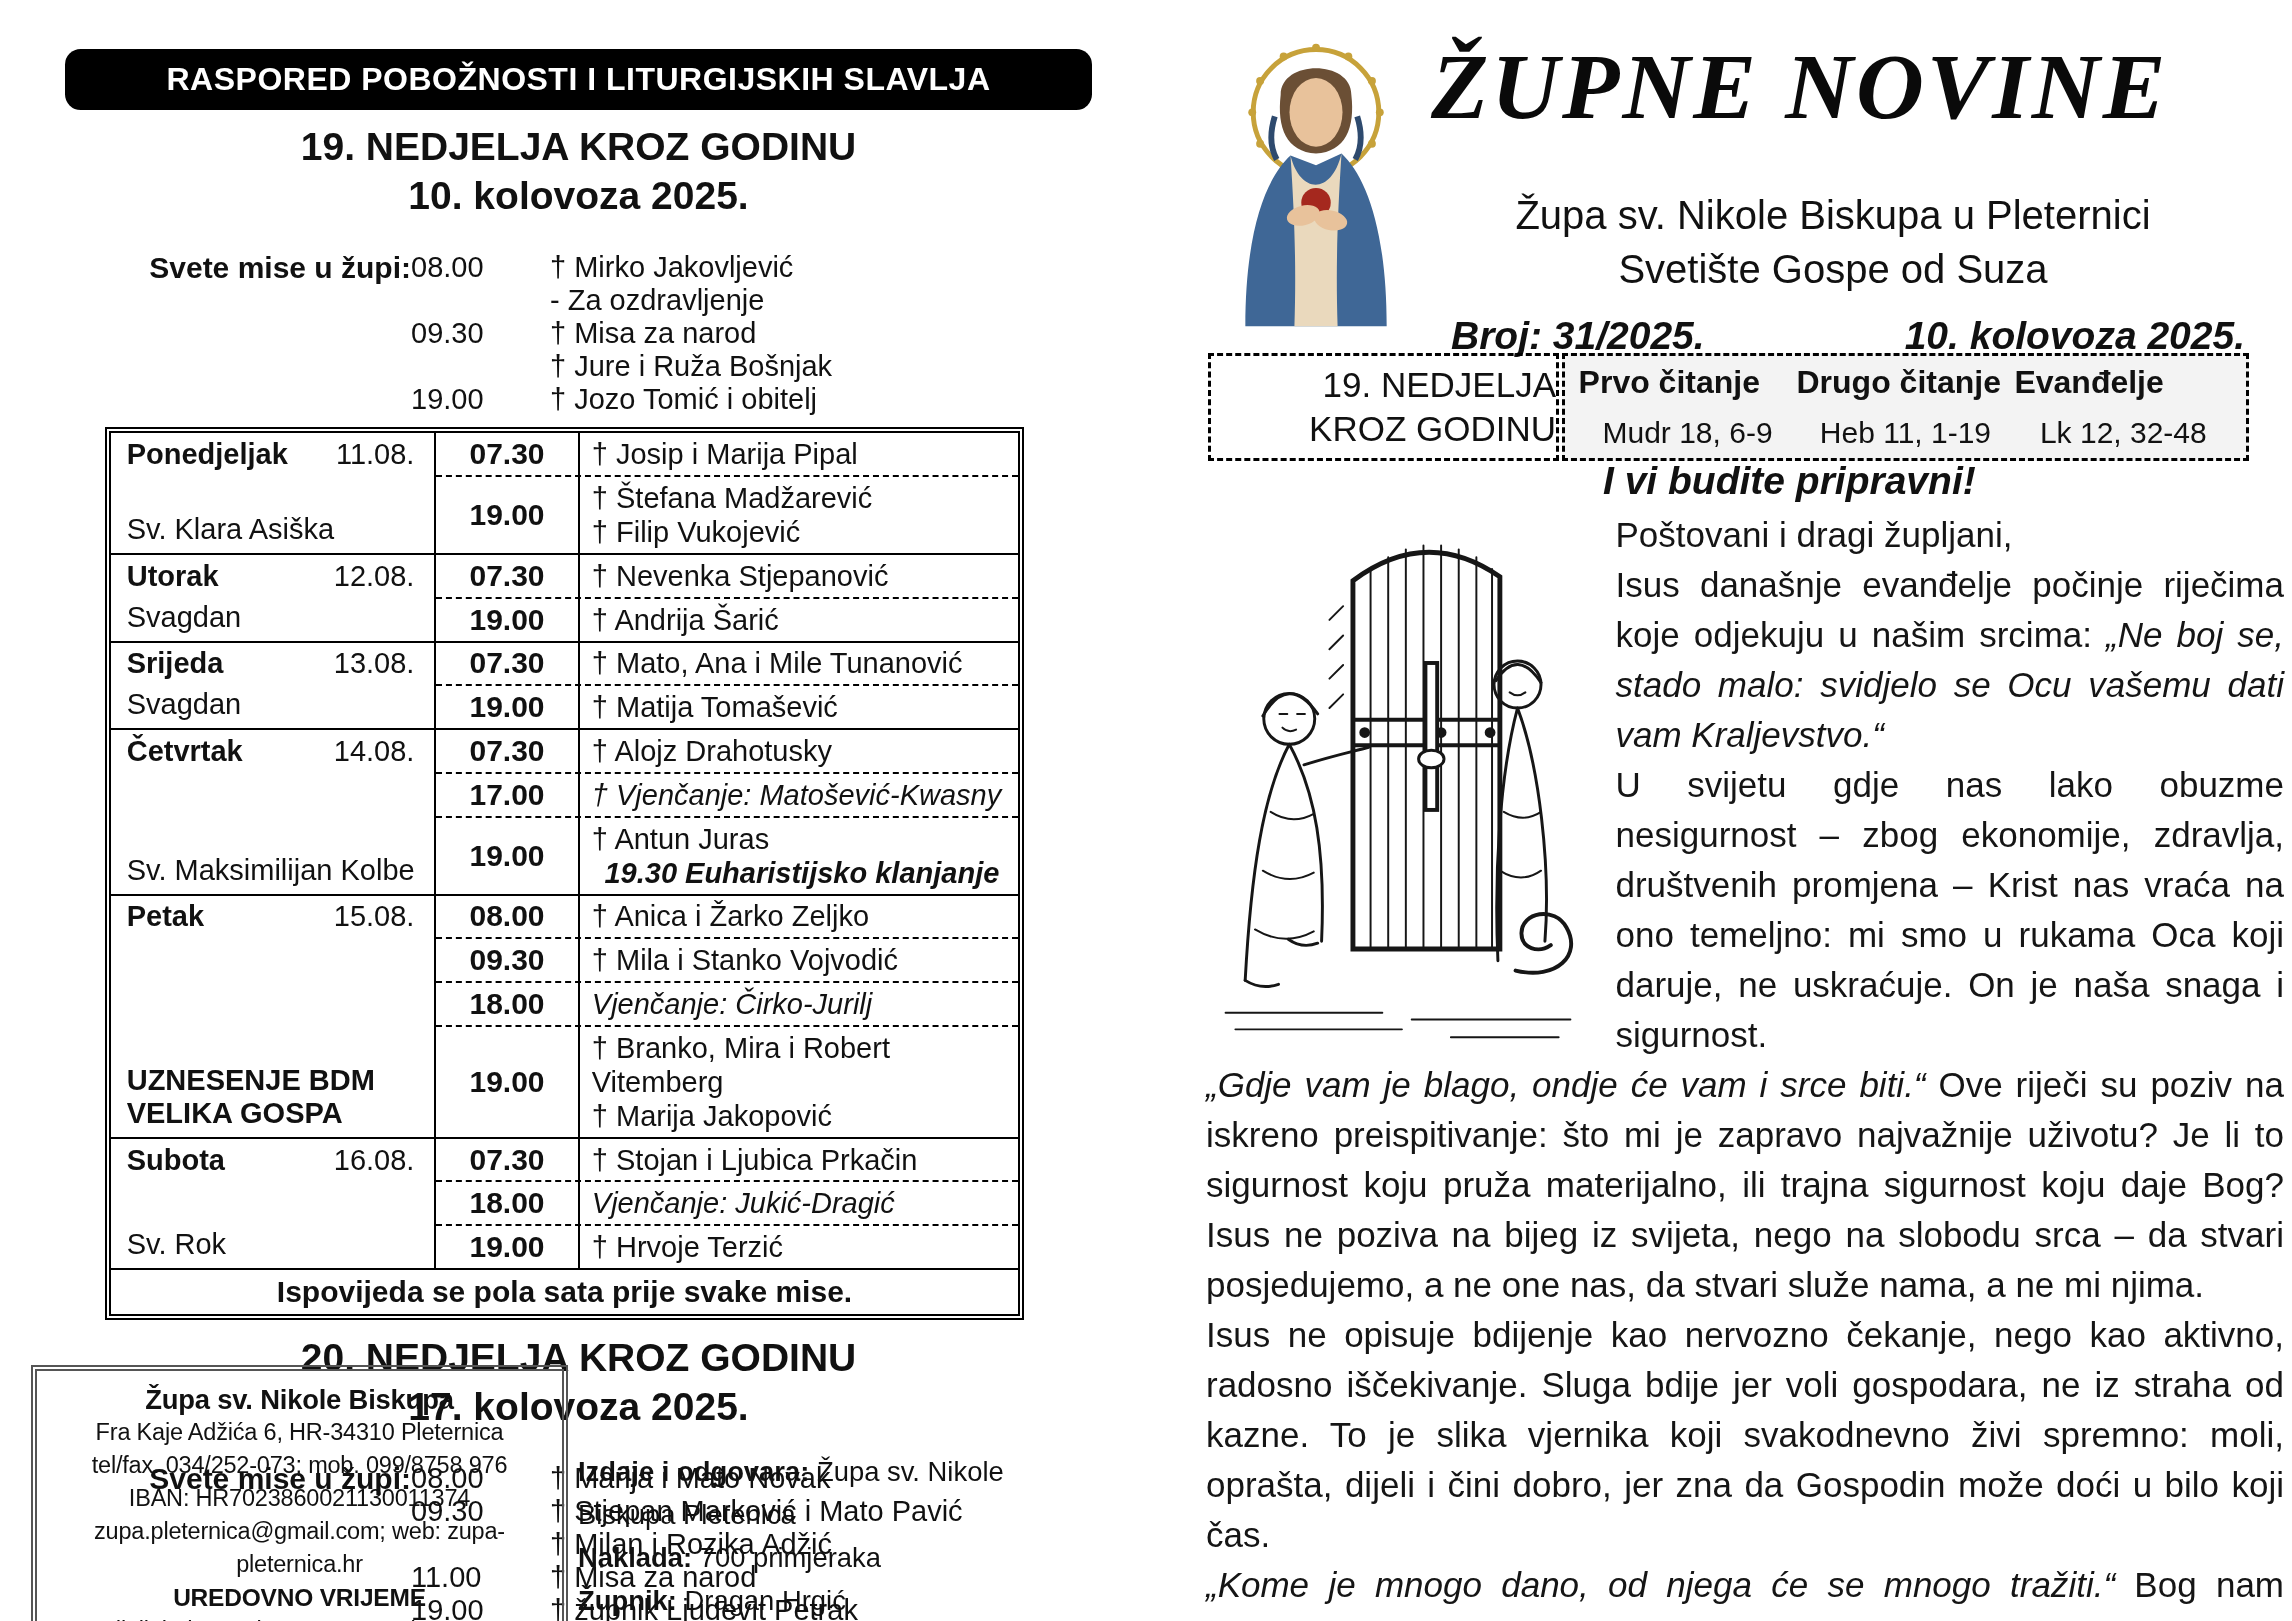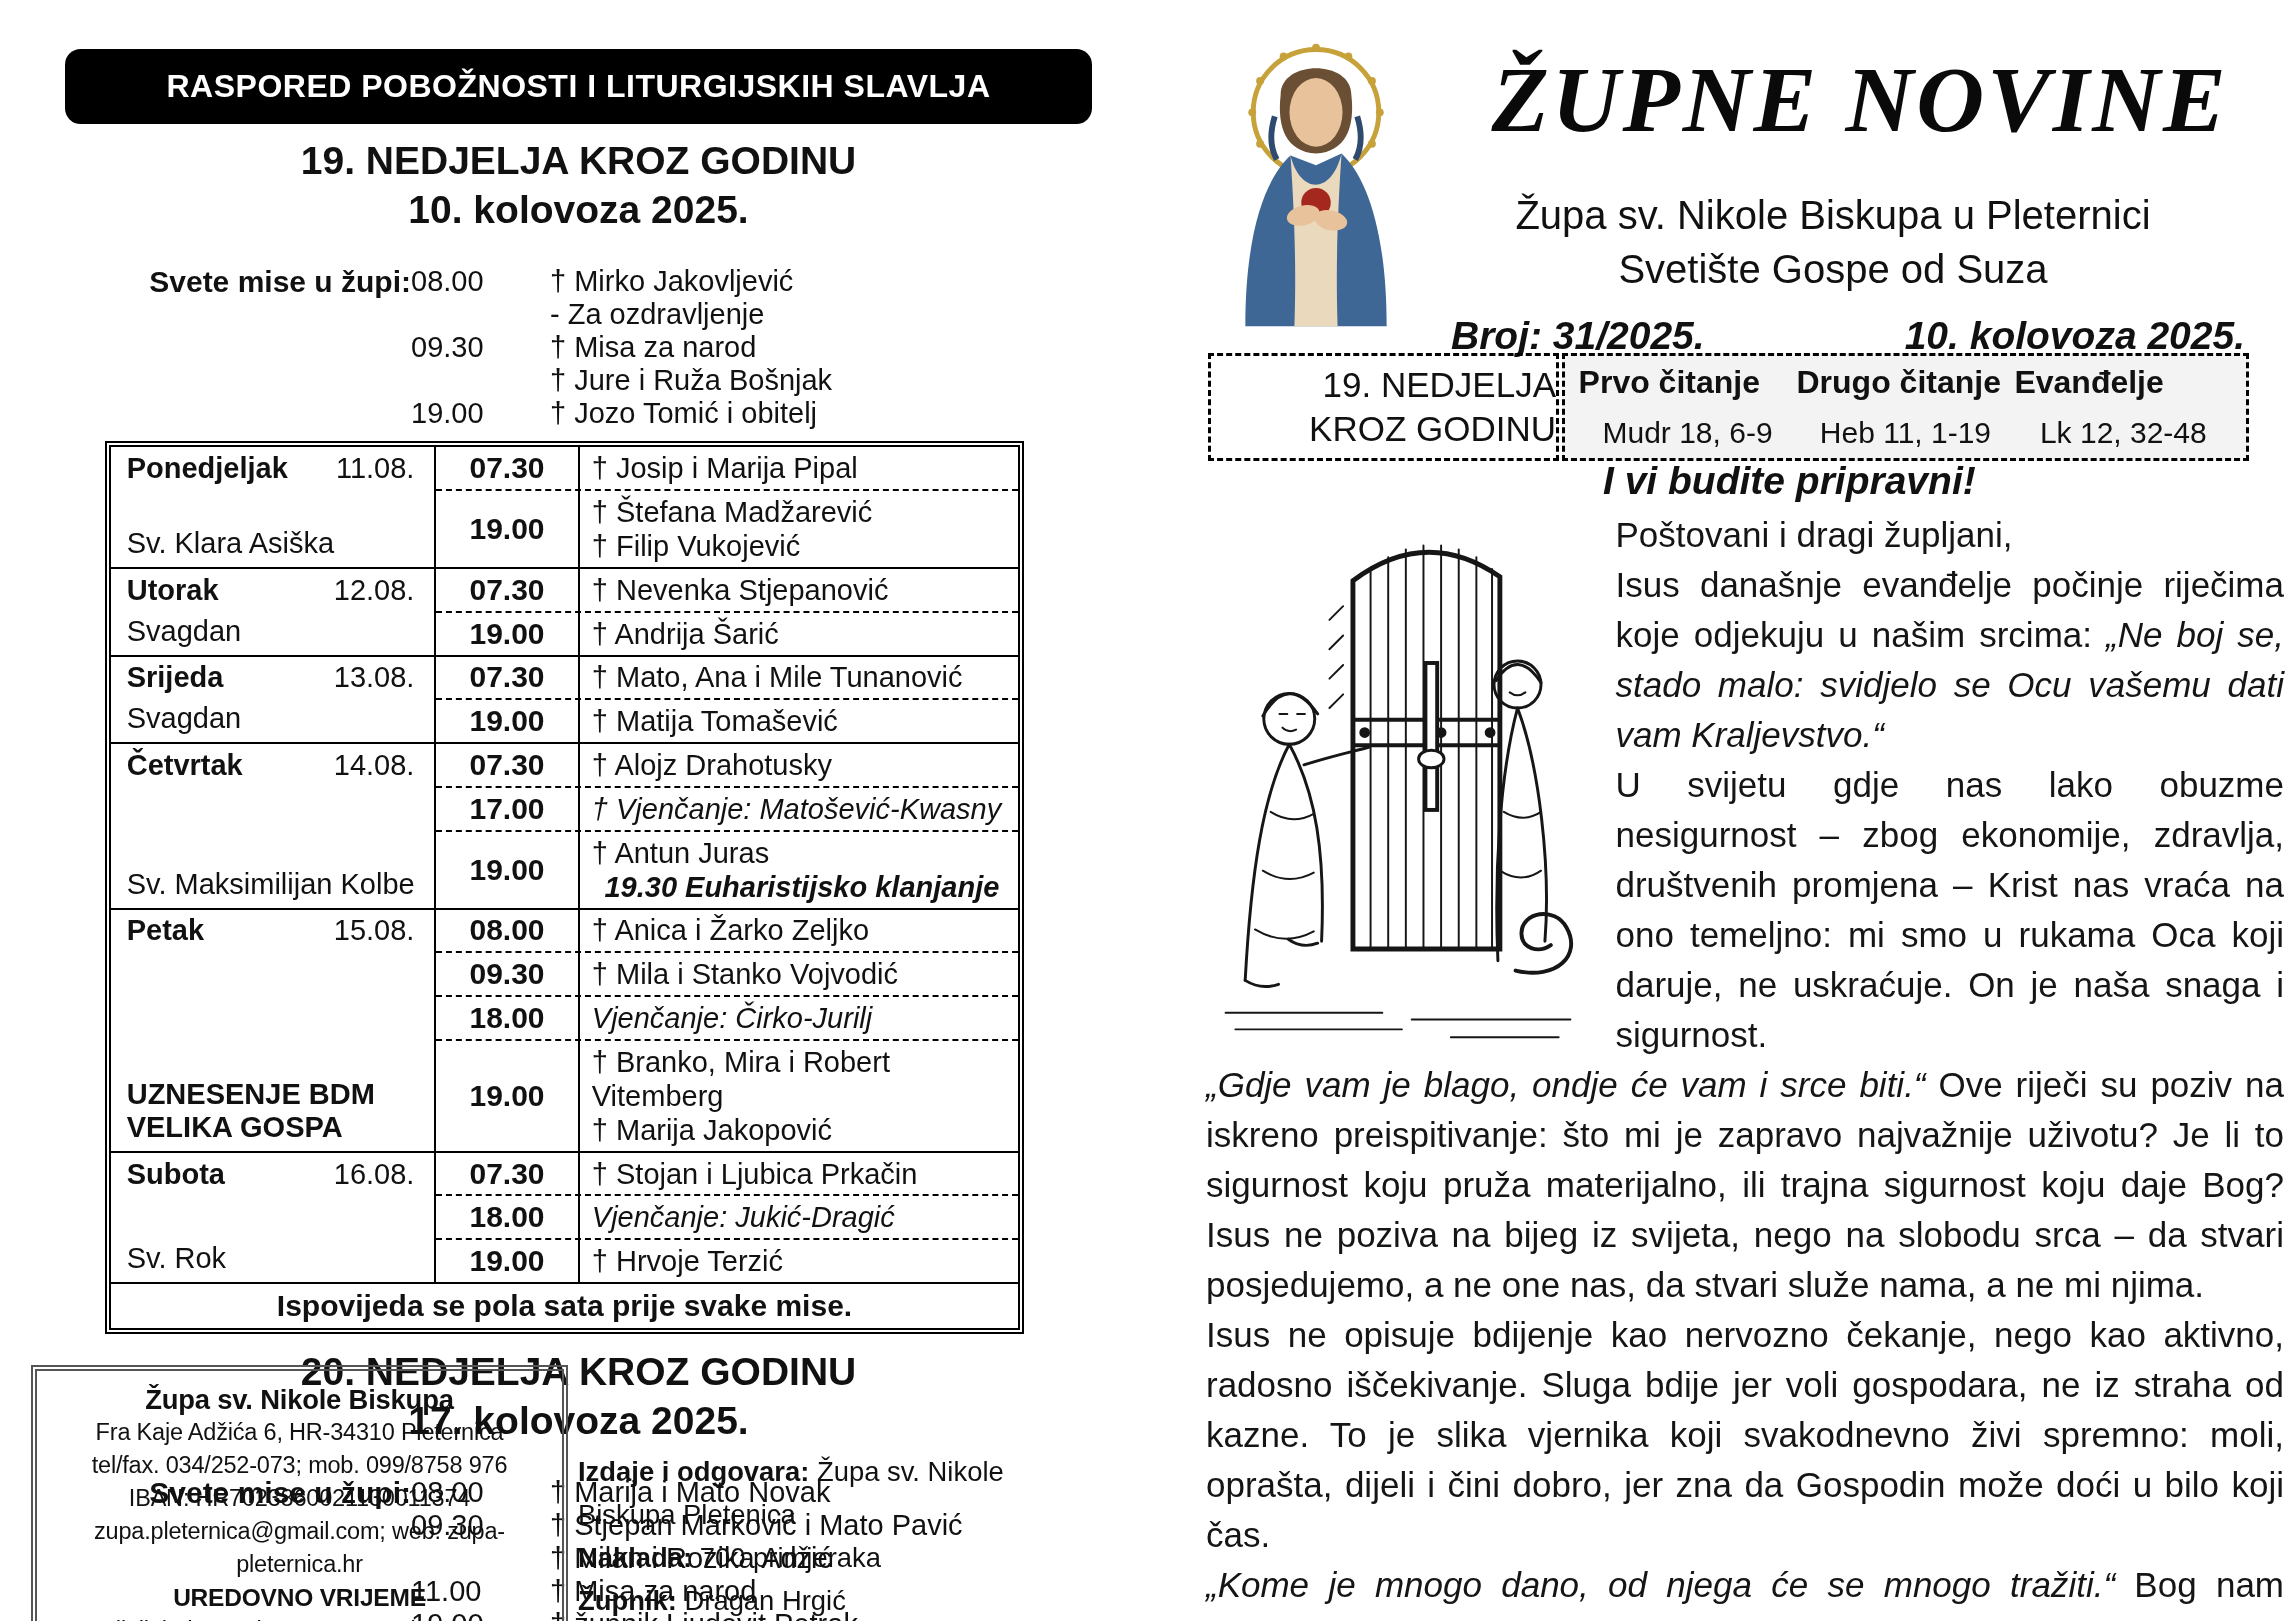--- a/index.html
+++ b/index.html
@@ -3,21 +3,21 @@
 <meta charset="utf-8">
 <style>
   html,body{margin:0;padding:0;background:#ffffff;}
   body{width:2293px;height:1621px;position:relative;overflow:hidden;
        font-family:"Liberation Sans", sans-serif;color:#111;}
   .b{font-weight:bold;}
   .i{font-style:italic;}
 
   
   .page-left{position:absolute;left:29px;top:27.4px;width:1078px;}
-  .banner{margin:21.6px 0 0 36px;width:1027px;height:75px;background:#000;border-radius:15.7px;
+  .banner{margin:21.6px 0 0 36px;width:1027px;height:61px;background:#000;border-radius:15.7px;
           color:#fff;font-weight:bold;font-size:32px;display:flex;align-items:center;
           justify-content:center;letter-spacing:0.5px;}
   .lp-head{width:1027px;margin-left:36px;text-align:center;font-weight:bold;
            font-size:39px;line-height:49px;}
   .lp-head.first{margin-top:11.8px;}
   .mass-block{display:flex;margin-top:31px;font-size:29px;line-height:33px;}
   .mass-label{width:382px;padding-left:54px;box-sizing:border-box;font-weight:bold;font-size:30px;text-align:right;}
   .mass-rows{flex:1;}
   .mass-row{display:flex;}
   .mass-time{width:139px;}
@@ -48,23 +48,23 @@
   .contact-box{position:absolute;left:2px;top:1338px;width:537px;box-sizing:border-box;
                border:6.9px double #555;text-align:center;padding:11.8px 3.9px;
                font-size:23.5px;line-height:33px;letter-spacing:-0.2px;}
   .contact-name{font-weight:bold;font-size:27.4px;}
   .contact-office{font-weight:bold;font-size:24.5px;}
   .credits{position:absolute;left:549px;top:1423px;font-size:27.4px;line-height:43px;}
 
   
   .page-right{position:absolute;left:1206px;top:0;width:1083px;height:1621px;}
   .madonna{position:absolute;left:0;top:25.5px;width:221px;height:316px;}
-  .masthead{position:absolute;left:225px;top:35px;width:858px;text-align:center;
+  .masthead{position:absolute;left:225px;top:35px;width:858px;
             font-family:"Liberation Serif", serif;font-weight:bold;font-style:italic;
-            font-size:94px;line-height:102px;letter-spacing:2.9px;color:#0a0a0a;margin-top:13px;}
+            font-size:94px;line-height:102px;letter-spacing:2.9px;color:#0a0a0a;}
   .subtitles{position:absolute;left:176px;top:188px;width:902px;text-align:center;
              font-size:40px;line-height:54px;}
   .issue-row{position:absolute;left:245px;top:314px;width:794px;display:flex;
              justify-content:space-between;font-weight:bold;font-style:italic;font-size:39px;}
   .boxes-row{position:absolute;left:2px;top:353px;width:1041px;display:flex;align-items:stretch;}
   .sunday-box{width:351px;box-sizing:border-box;border:3.9px dashed #000;padding:6.9px 0;
               text-align:right;font-weight:normal;font-size:35px;line-height:44px;margin-right:2.9px;}
   .readings-box{flex:1;box-sizing:border-box;border:3.9px dashed #000;background:#f3f3f3;
                 padding:7.8px 13.7px;display:flex;}
   .read-col{flex:1;display:flex;flex-direction:column;justify-content:space-between;}

